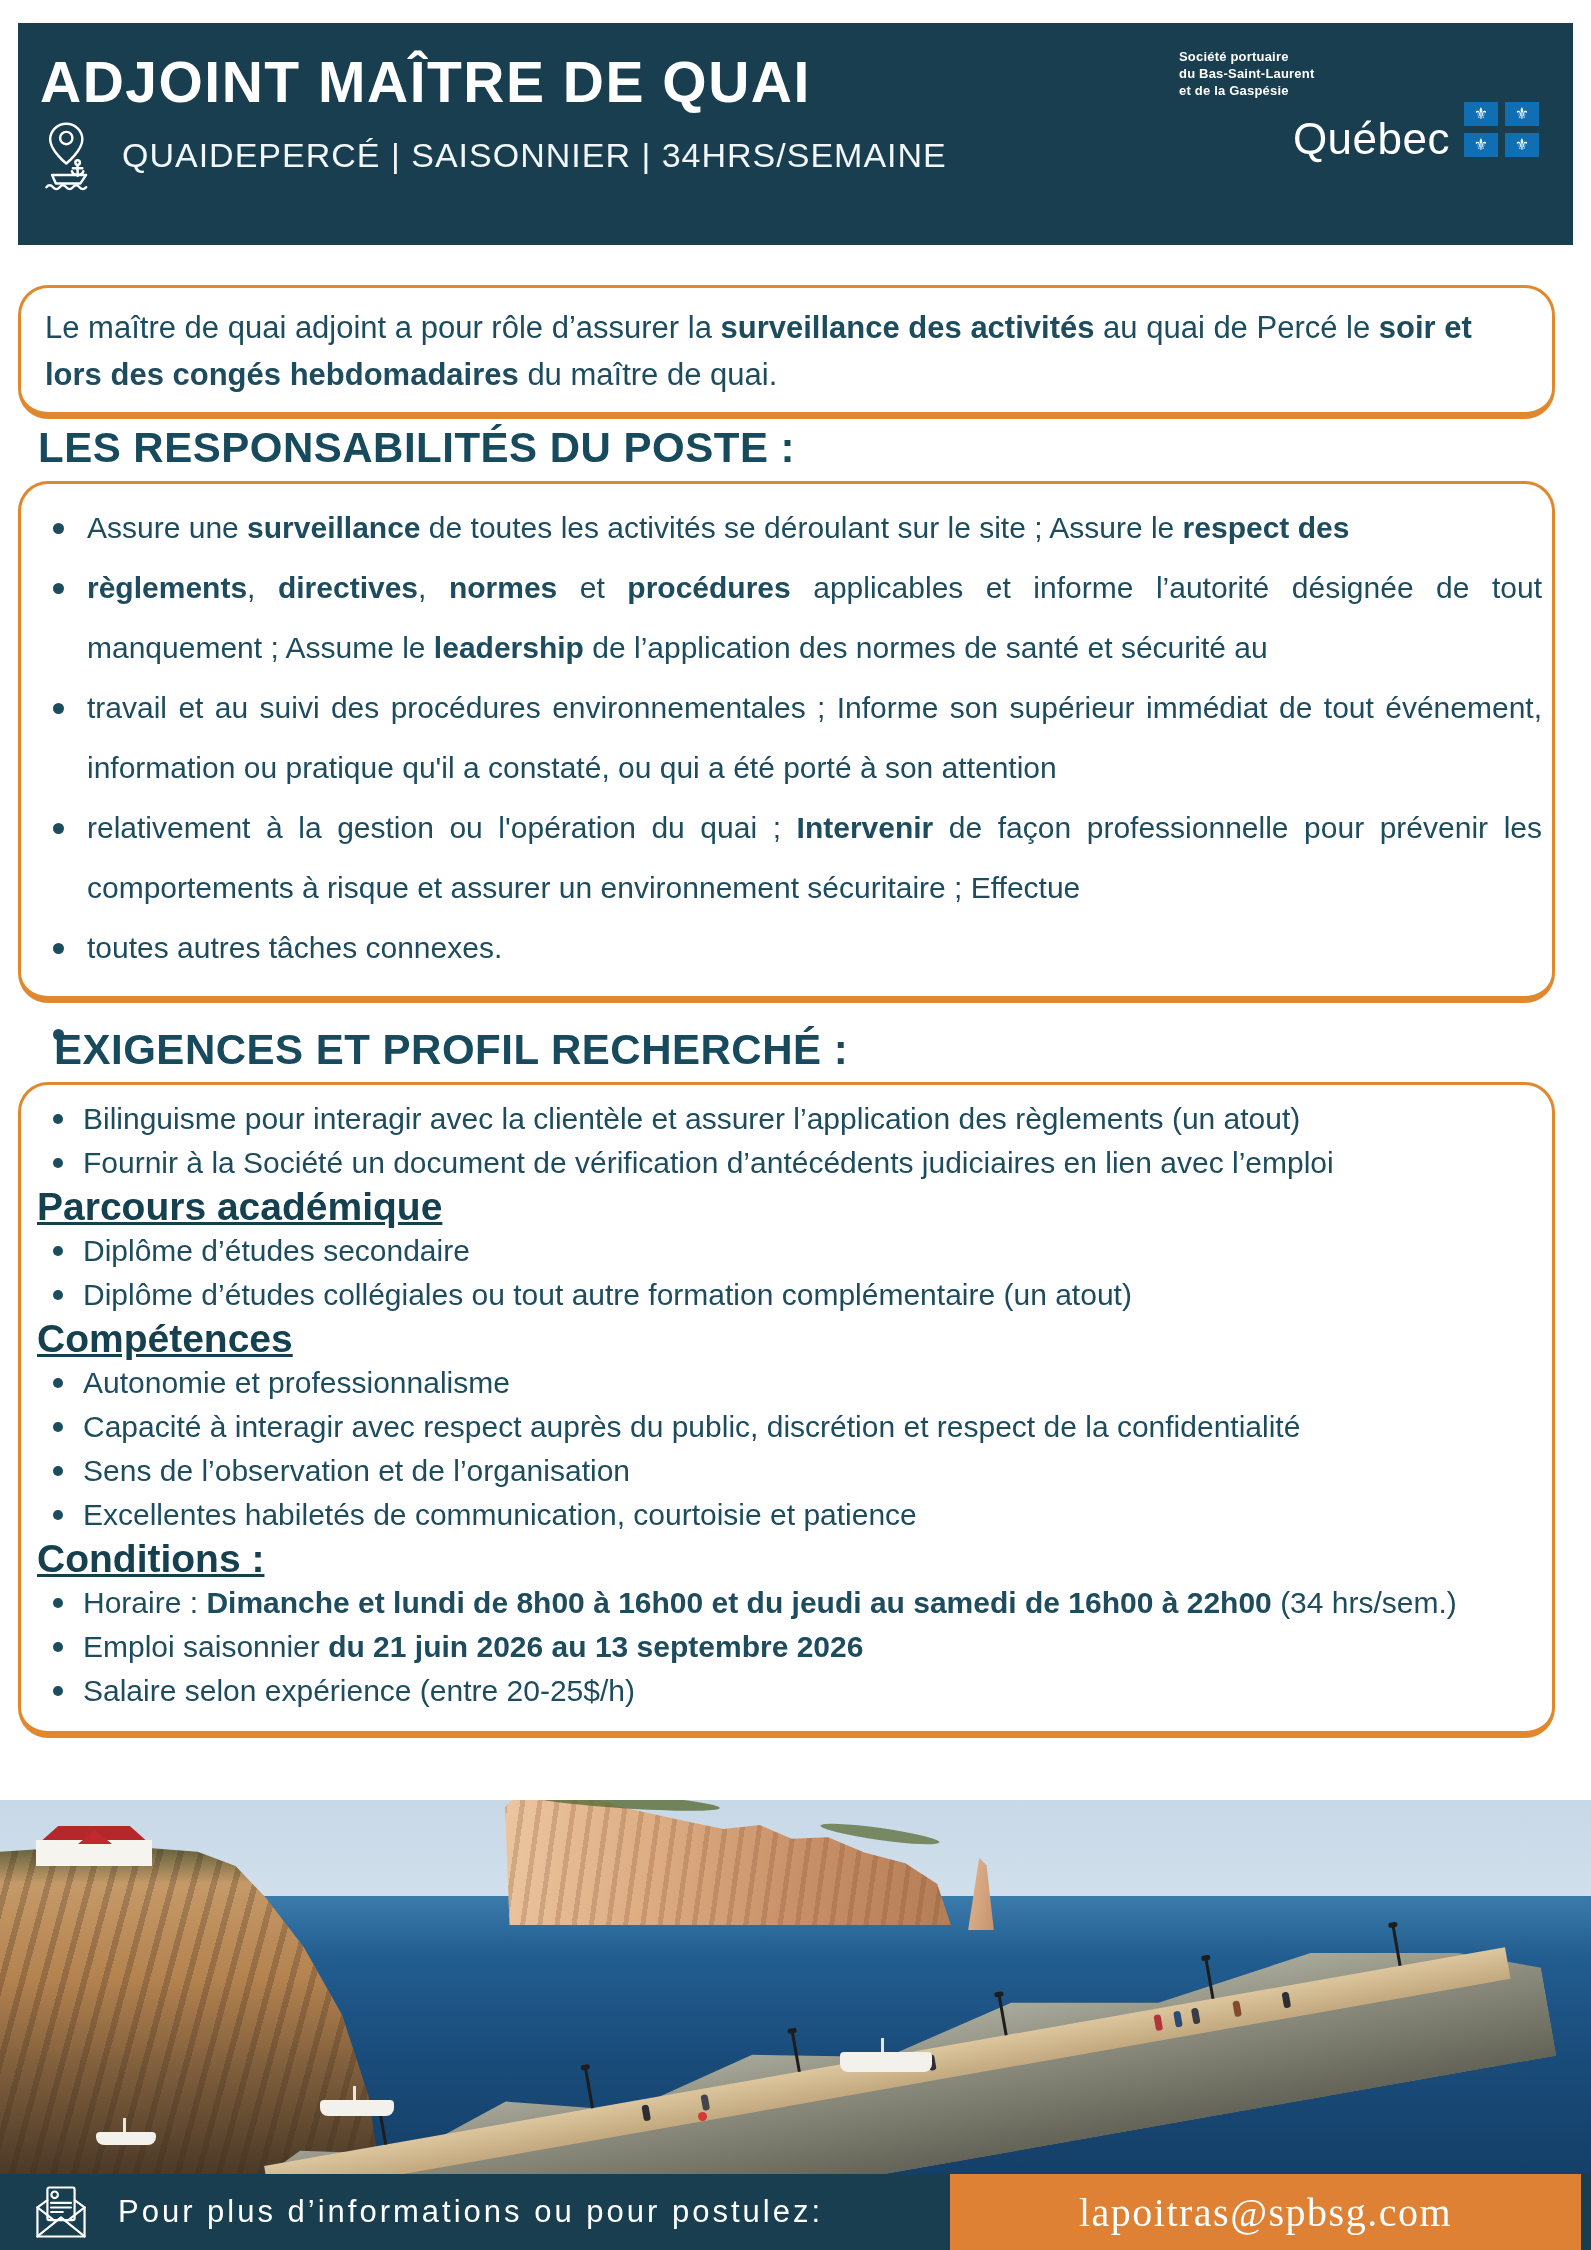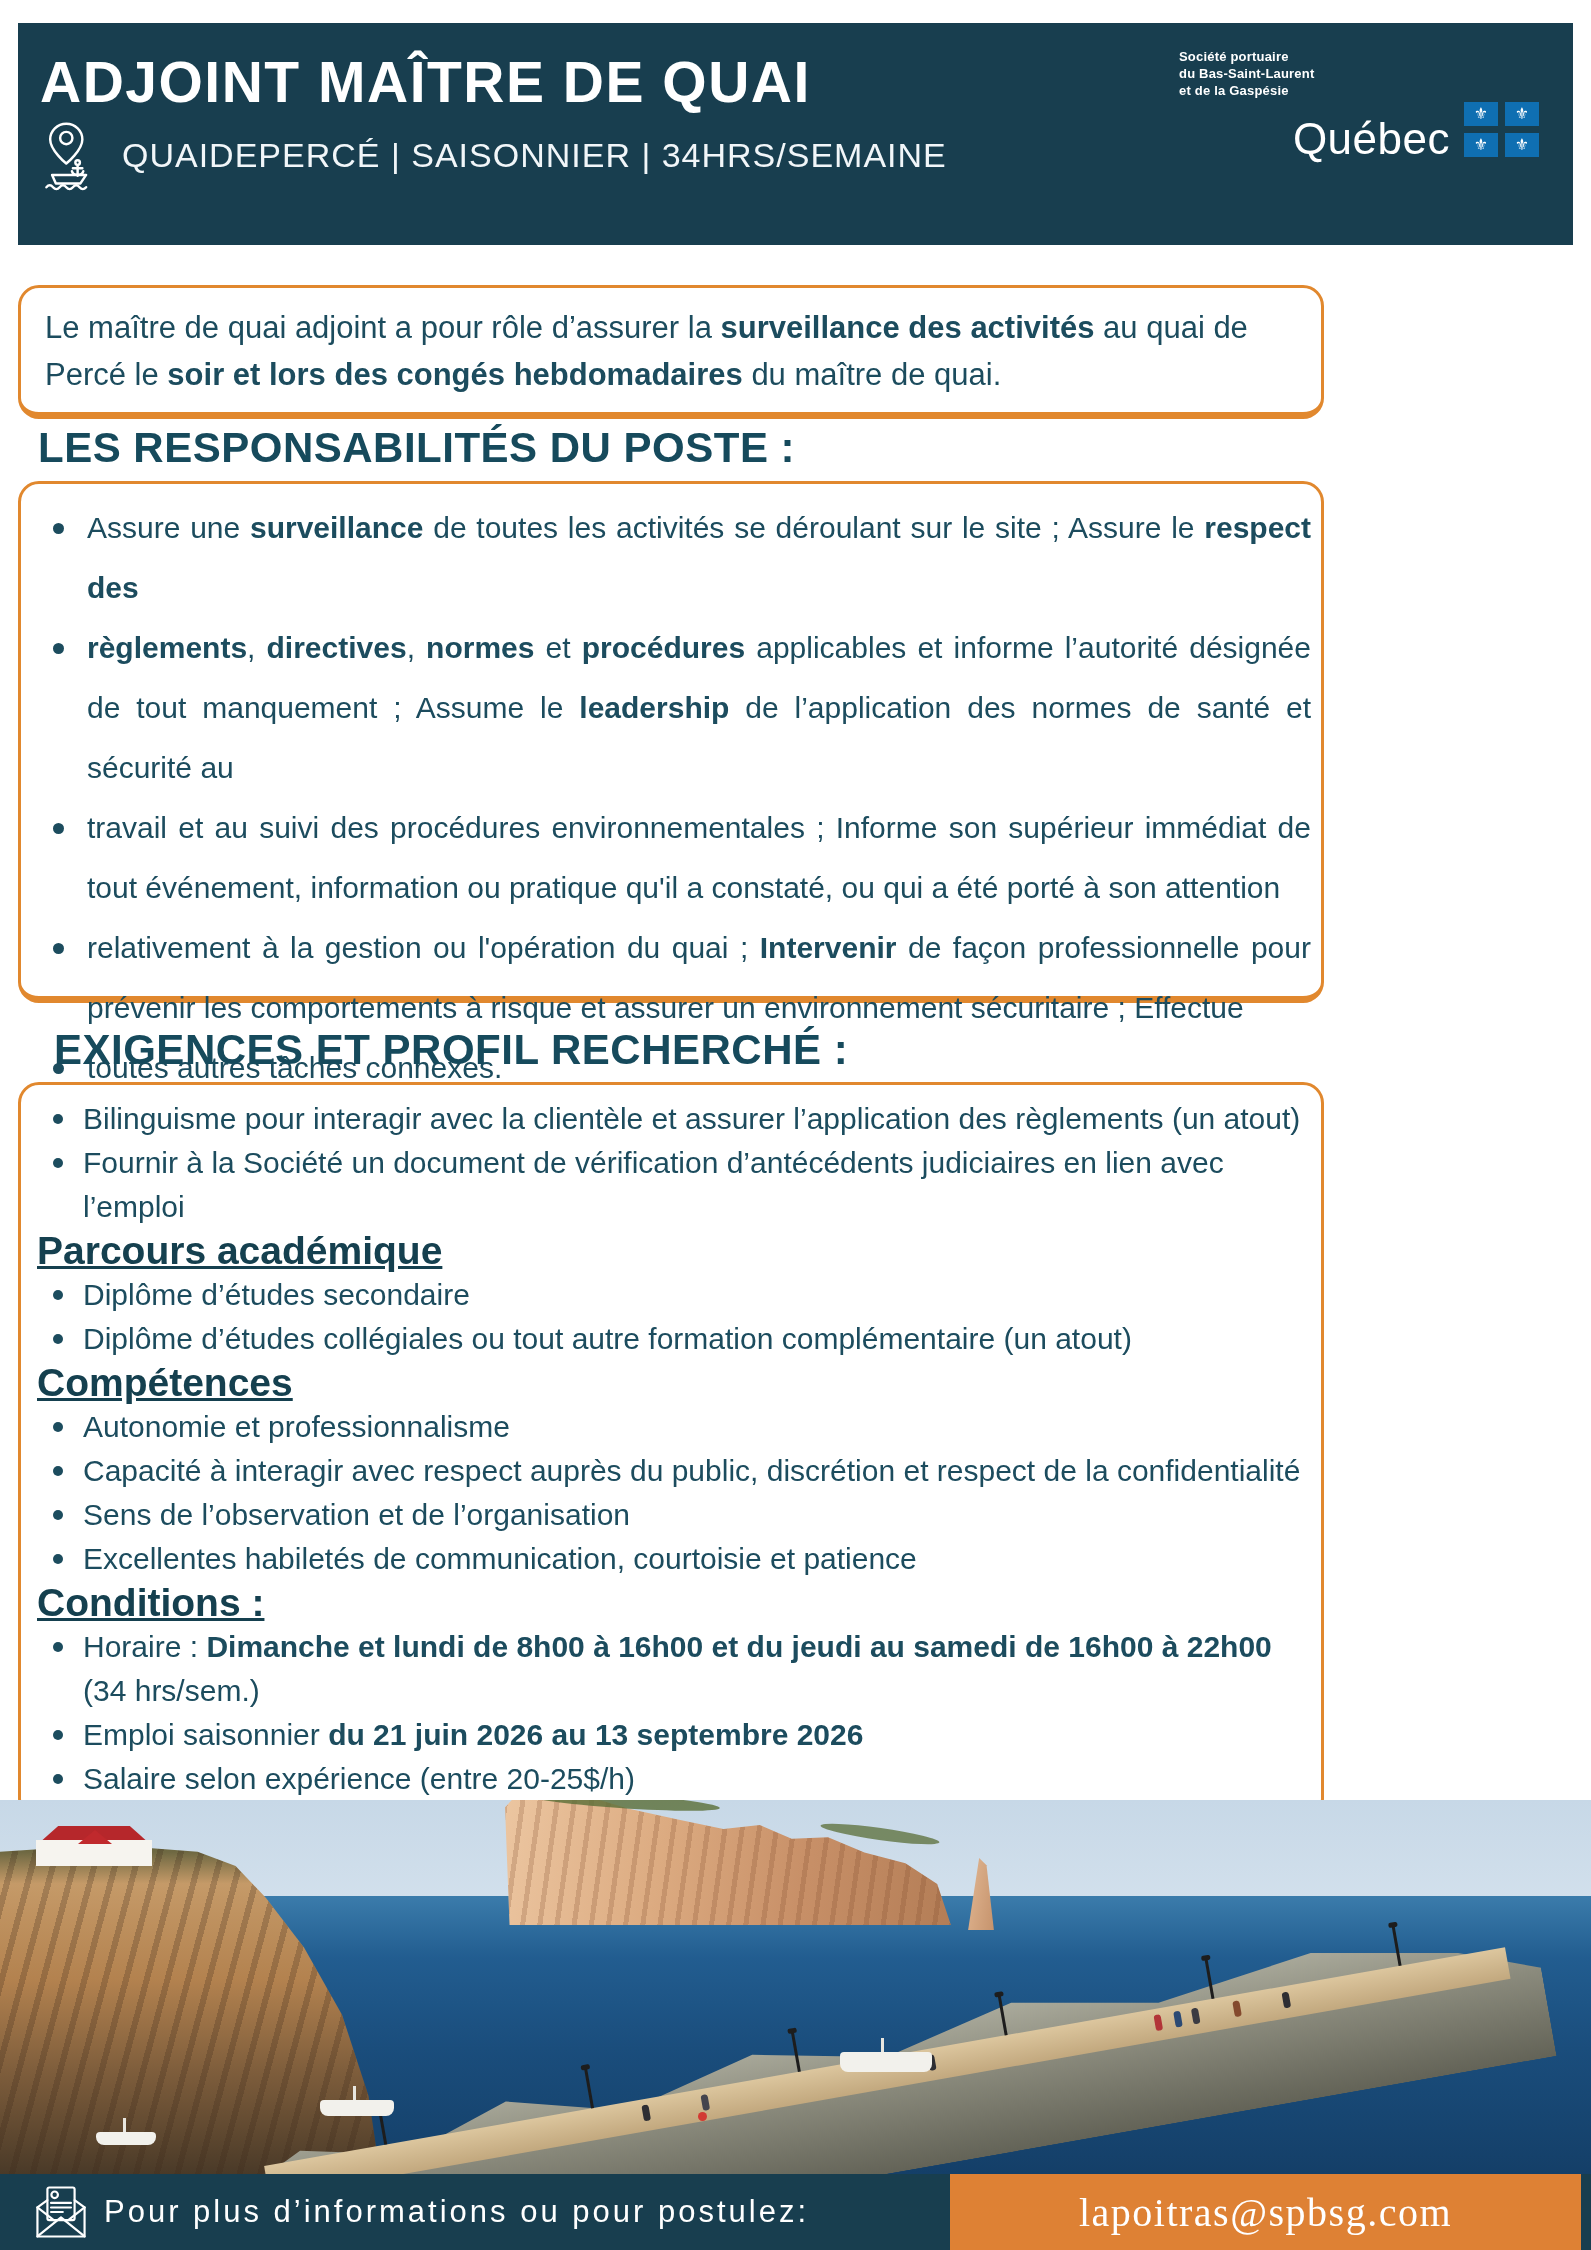--- a/index.html
+++ b/index.html
@@ -32,22 +32,22 @@
   .logo-org{
     font-size:13px; font-weight:700; line-height:1.3; letter-spacing:.2px;
   }
   .logo-row{display:flex; align-items:flex-end; gap:14px; margin-top:2px; justify-content:flex-end;}
   .logo-wordmark{font-size:44px; font-weight:400; letter-spacing:.5px; line-height:1;}
   .flags{display:grid; grid-template-columns:repeat(2,34px); grid-auto-rows:24px; gap:7px; margin-bottom:4px;}
   .flag{background:var(--flag-blue); display:flex; align-items:center; justify-content:center; color:#fff; font-size:16px; line-height:1;}
 
   
   .obox{
-    position:absolute; left:18px; width:1306px; background:#fff;
-    border:3px solid var(--orange-border); border-bottom-width:7px; border-radius:21px;
+    position:absolute; left:18px; width:1537px; background:#fff;
+    border:3px solid var(--orange-border); border-bottom-width:7px; border-radius:30px;
   }
   .intro-box{top:285px; min-height:122px; padding:17px 60px 14px 24px; font-size:31px; line-height:1.5;}
 
   .section-heading{
     position:absolute; font-size:42px; font-weight:800; letter-spacing:.5px; color:#164A5C;
   }
   #resp-heading{left:38px; top:424px;}
   #req-heading{left:54px; top:1026px;}
 
   .resp-box{top:481px; height:522px; padding:14px 8px 0 16px;}
@@ -123,21 +123,21 @@
     background:linear-gradient(180deg,#dcc69e,#c2a87e);}
   .lamp{position:absolute; width:3px; height:40px; background:#1d1d1d; top:60px;}
   .lamp::after{content:""; position:absolute; left:-3px; top:-4px; width:9px; height:5px; background:#1d1d1d; border-radius:2px;}
   .person{position:absolute; width:7px; height:16px; border-radius:3px; background:#2e2e33; top:106px;}
   .boat{position:absolute; background:#f2f1ec; border-radius:4px 4px 8px 8px;}
   .boat::after{content:""; position:absolute; left:45%; top:-14px; width:3px; height:14px; background:#e8e6df;}
   .buoy{position:absolute; left:698px; top:312px; width:9px; height:9px; border-radius:50%; background:#d23a33;}
 
   
   .footer{position:absolute; left:0; top:2174px; width:1591px; height:76px; background:var(--teal);}
-  .footer-left{display:flex; align-items:center; gap:14px; height:100%; padding-left:32px; color:#fff;}
+  .footer-left{display:flex; align-items:center; gap:28px; height:100%; padding-left:32px; color:#fff;}
   .footer-label{font-size:31px; letter-spacing:3px; font-weight:300;}
   .env-icon{width:58px; height:60px; flex:0 0 auto;}
   .footer-email-block{
     position:absolute; left:950px; top:0; width:631px; height:76px; background:var(--orange-footer);
     display:flex; align-items:center; justify-content:center;
   }
   .footer-email{color:#fff; font-size:40px; letter-spacing:1.5px; font-weight:300;font-family:Liberation Serif, serif;}
 </style>
 </head>
 <body>

